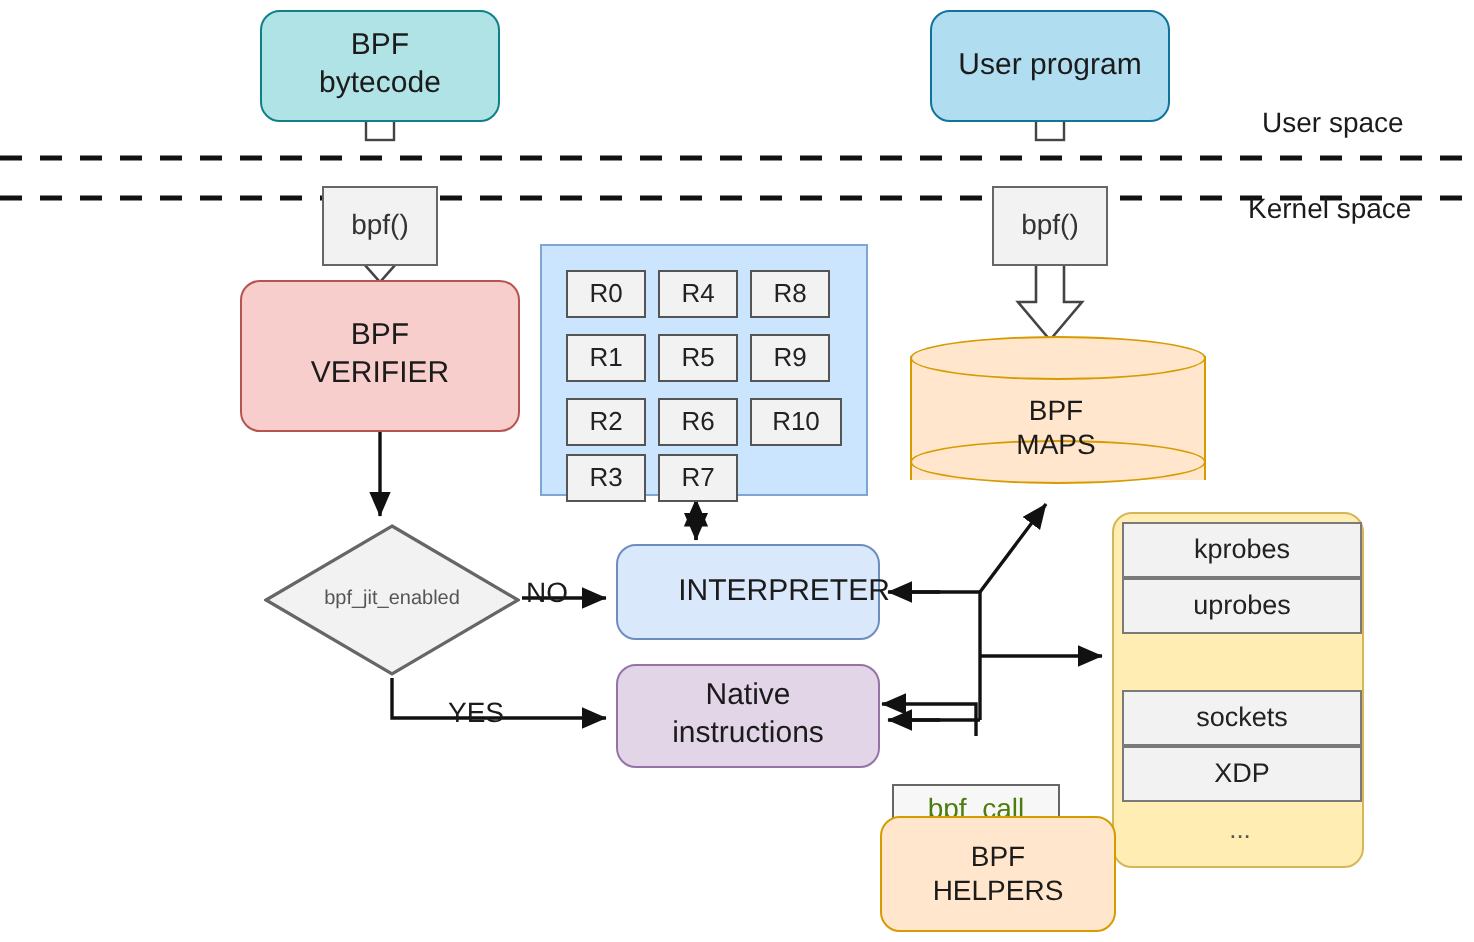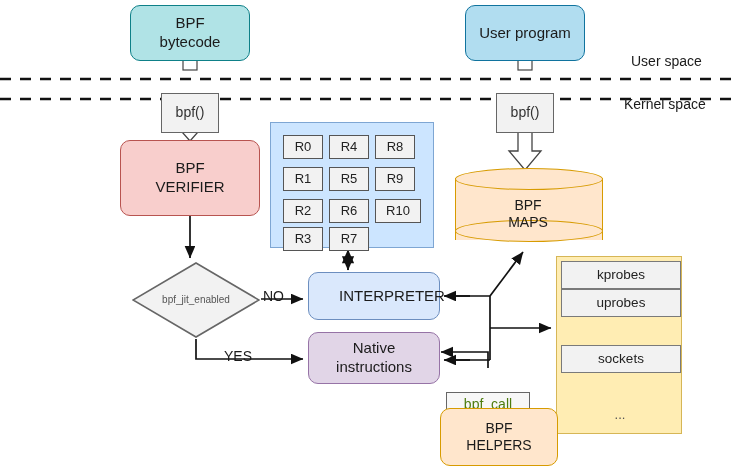--- a/index.html
+++ b/index.html
@@ -54,21 +54,21 @@
   
   .regcell{position:absolute;width:38px;height:22px;background:#f2f2f2;
            border:1.1px solid #555;display:flex;align-items:center;
            justify-content:center;font-size:13px;color:#222;}
   .regfilelabel{position:absolute;left:76px;top:222px;width:86px;height:20px;
                 display:flex;align-items:center;justify-content:center;
                 font-size:12.5px;color:#1b1b1b;}
 
   
   .hooks{left:556px;top:256px;width:126px;height:178px;background:#ffedb3;
-         border:1.2px solid #d6b656;border-radius:0;display:block;padding:0;}
+         border:1.2px solid #d6b656;border-radius:10px;display:block;padding:0;}
   .hookitem{position:absolute;left:4px;width:118px;height:26px;background:#f2f2f2;
             border:1.1px solid #7a7a7a;display:flex;align-items:center;
             justify-content:center;font-size:13.5px;color:#222;}
   .hookmore{position:absolute;left:4px;width:118px;height:24px;
             display:flex;align-items:center;justify-content:center;
             font-size:13px;color:#555;}
 
   
   .spacelbl{position:absolute;font-size:14px;color:#1b1b1b;}
   .userspace{left:631px;top:53px;}
@@ -200,20 +200,21 @@
       <div>BPF</div>
       <div>MAPS</div>
     </div>
   </div>
 </div>
 
 <div class="node hooks">
   <div class="hookitem" style="top:4px">kprobes</div>
   <div class="hookitem" style="top:32px">uprobes</div>
   <div class="hookitem" style="top:88px">sockets</div>
+  <div class="hookitem" style="top:116px">XDP</div>
   <div class="hookmore" style="top:146px">...</div>
 </div>
 
 <div class="node sq bpfcall">
   <span>bpf_call</span>
 </div>
 
 <div class="node rounded helpers">
   <div>
     <div>BPF</div>

